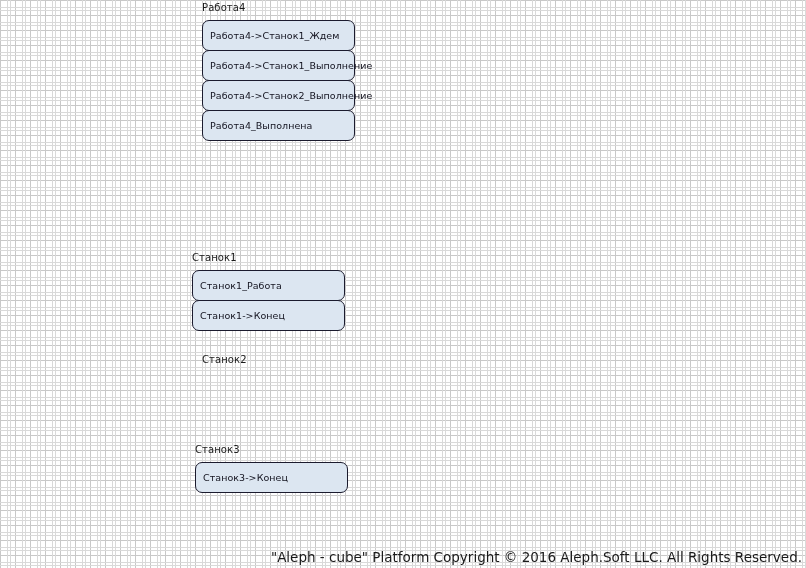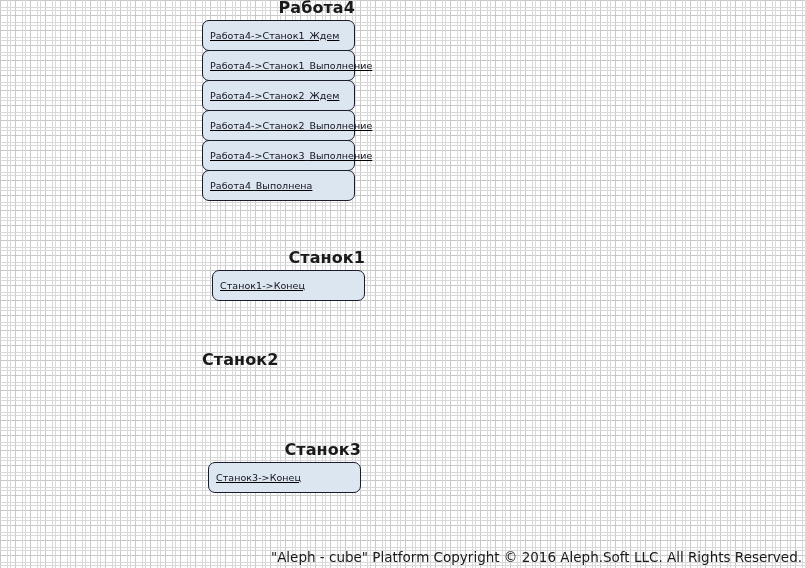--- a/index.html
+++ b/index.html
@@ -38,32 +38,31 @@
         #c8c8c8 0px, #c8c8c8 1px,
         rgba(255,255,255,0) 1px, rgba(255,255,255,0) 15px);
     background-position: 7px 7px, 7px 7px, 0 0, 0 0;
   }
 
   .lifeline {
     position: absolute;
   }
 
   .lifeline-title {
-    text-align: right;
-    font-size: 16px;
-    font-weight: bold;
+    text-align: left;
+    font-size: 10px;
+    font-weight: normal;
     color: #1a1a1a;
     line-height: 15px;
     height: 15px;
     letter-spacing: 0.1px;
   }
 
   .box-stack {
     margin-top: 5px;
-    text-decoration: underline;
   }
 
   .state-box {
     box-sizing: border-box;
     width: 153px;
     height: 31px;
     border: 1.4px solid #1b1b2e;
     border-radius: 7px;
     background: #dce6f1;
     display: flex;
@@ -100,45 +99,42 @@
       <div class="lifeline" style="left: 202px; top: 0px;">
         <div class="lifeline-title">Работа4</div>
         <div class="box-stack">
           <div class="state-box">
             <span class="state-label">Работа4-&gt;Станок1_Ждем</span>
           </div>
           <div class="state-box">
             <span class="state-label">Работа4-&gt;Станок1_Выполнение</span>
           </div>
           <div class="state-box">
-            <span class="state-label">Работа4-&gt;Станок2_Ждем</span>
-          </div>
-          <div class="state-box">
             <span class="state-label">Работа4-&gt;Станок2_Выполнение</span>
-          </div>
-          <div class="state-box">
-            <span class="state-label">Работа4-&gt;Станок3_Выполнение</span>
           </div>
           <div class="state-box">
             <span class="state-label">Работа4_Выполнена</span>
           </div>
         </div>
       </div>
-      <div class="lifeline" style="left: 212px; top: 250px;">
+      <div class="lifeline" style="left: 192px; top: 250px;">
         <div class="lifeline-title">Станок1</div>
         <div class="box-stack">
+          <div class="state-box">
+            <span class="state-label">Станок1_Работа</span>
+          </div>
           <div class="state-box">
             <span class="state-label">Станок1-&gt;Конец</span>
           </div>
         </div>
       </div>
       <div class="lifeline" style="left: 202px; top: 346px; margin-top: 6px;">
         <div class="lifeline-title">Станок2</div>
       </div>
-      <div class="lifeline" style="left: 208px; top: 442px;">
+      <div class="lifeline" style="left: 195px; top: 442px;">
         <div class="lifeline-title">Станок3</div>
         <div class="box-stack">
           <div class="state-box">
             <span class="state-label">Станок3-&gt;Конец</span>
           </div>
         </div>
       </div>
     </div>
 
   <div id="footer">"Aleph - cube" Platform Copyright © 2016 Aleph.Soft LLC. All Rights Reserved.</div>

